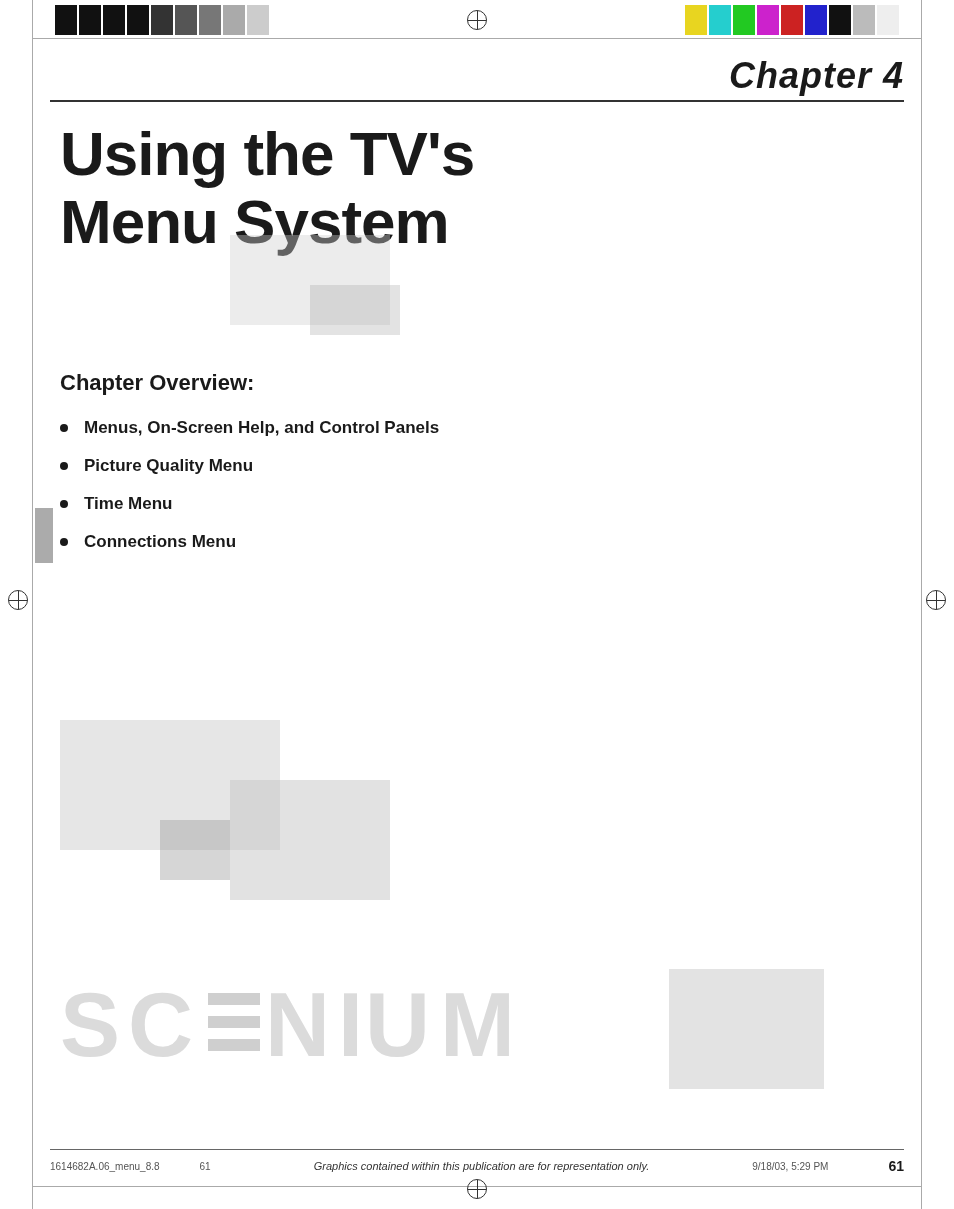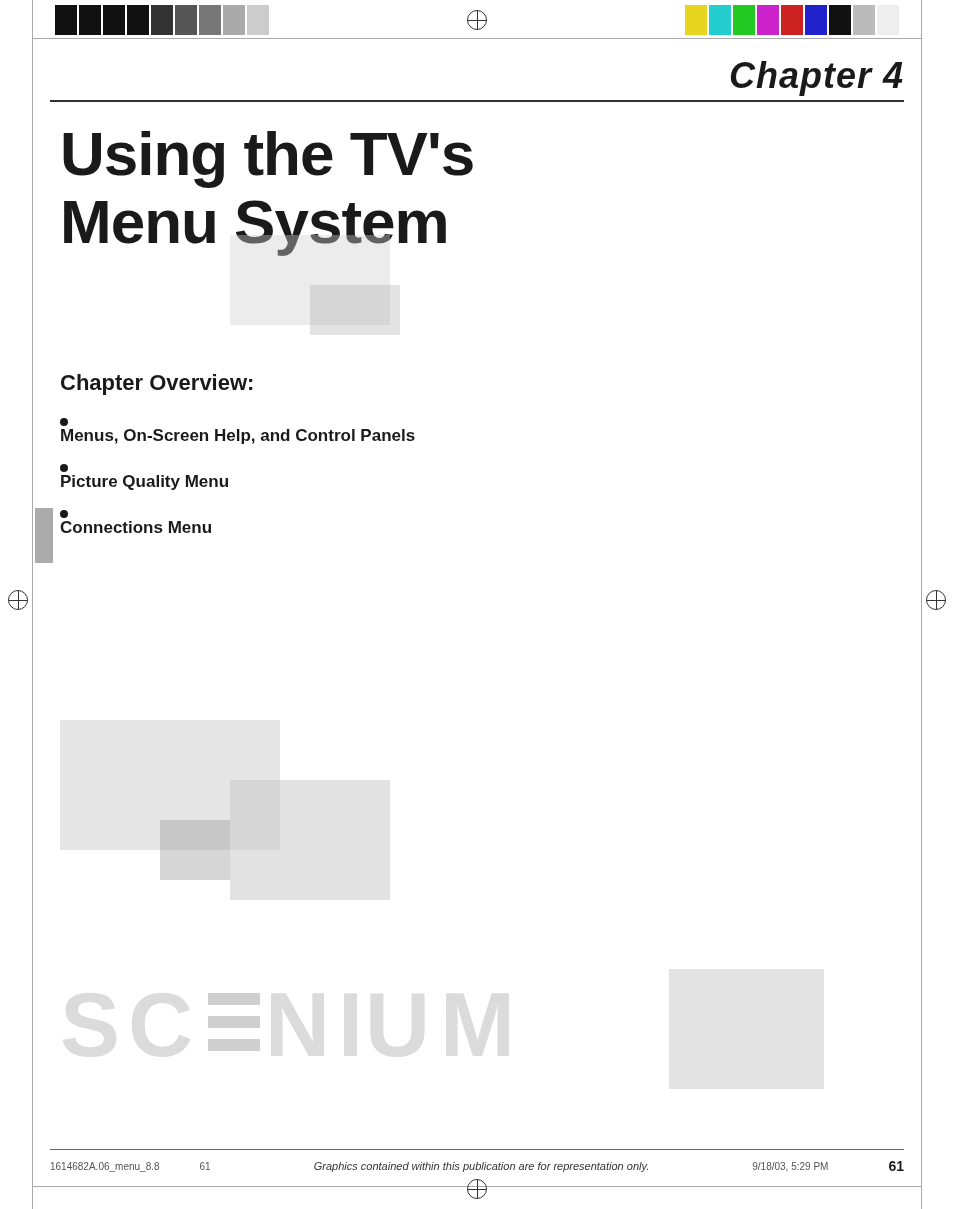--- a/index.html
+++ b/index.html
@@ -139,25 +139,25 @@
       margin-bottom: 22px;
     }
 
     .bullet-list {
       list-style: none;
       padding: 0;
     }
 
     .bullet-list li {
       display: flex;
+      align-items: center;
       margin-bottom: 18px;
       font-size: 17px;
       font-weight: 700;
       color: #1a1a1a;
-      flex-direction: column;
     }
 
     .bullet-dot {
       width: 8px;
       height: 8px;
       background: #1a1a1a;
       border-radius: 50%;
       margin-right: 16px;
       flex-shrink: 0;
     }
@@ -373,20 +373,24 @@
     <li>
       <div class="bullet-dot"></div>
       <span>Menus, On-Screen Help, and Control Panels</span>
     </li>
     <li>
       <div class="bullet-dot"></div>
       <span>Picture Quality Menu</span>
     </li>
     <li>
       <div class="bullet-dot"></div>
+      <span>Time Menu</span>
+    </li>
+    <li>
+      <div class="bullet-dot"></div>
       <span>Connections Menu</span>
     </li>
   </ul>
 </div>
 
 <div class="deco-grid" style="position:absolute;top:720px;left:60px;">
   <div class="sq1"></div>
   <div class="sq2"></div>
   <div class="sq3"></div>
 </div>

